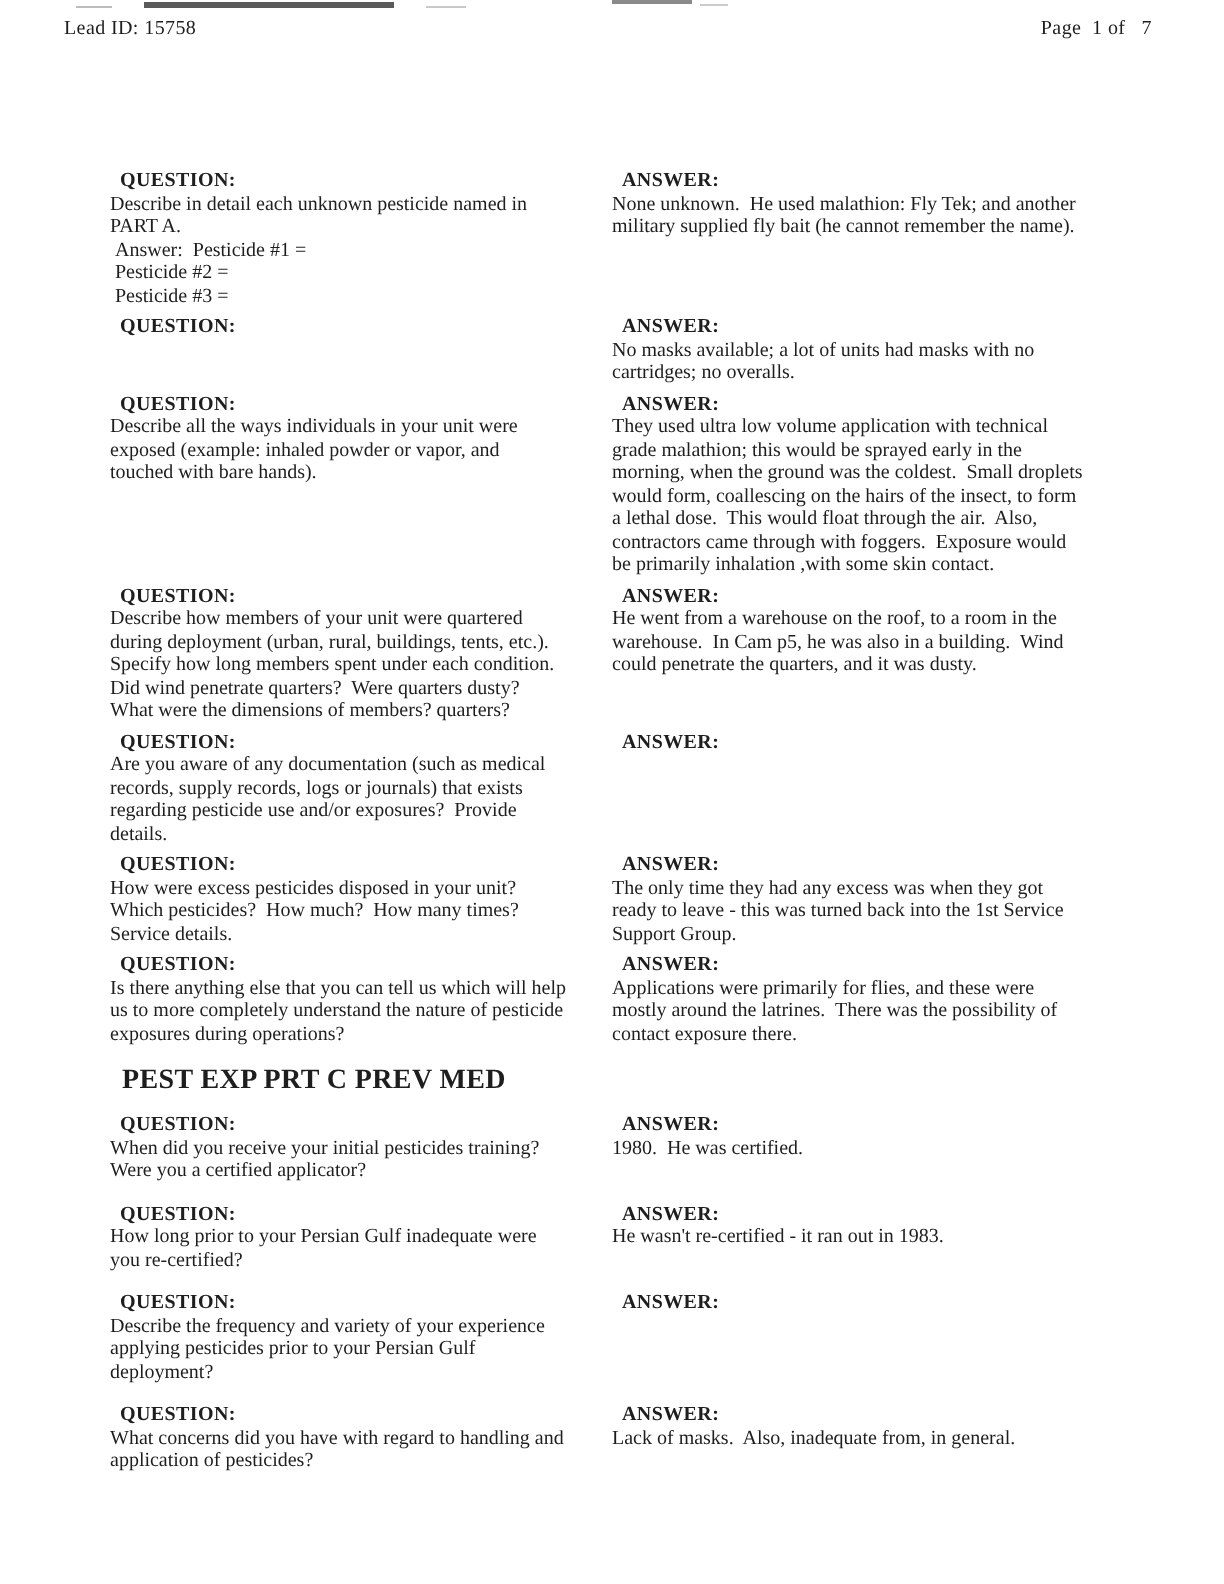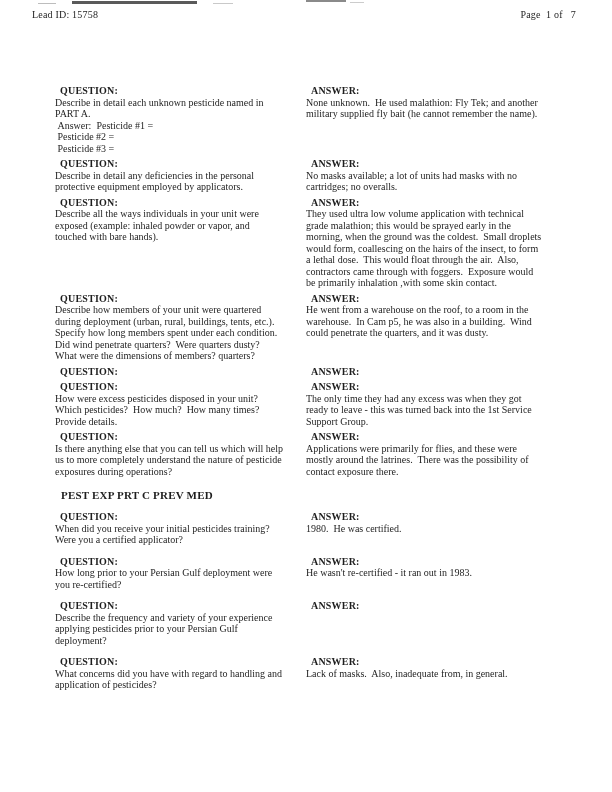--- a/index.html
+++ b/index.html
@@ -46,21 +46,21 @@
     padding-left: 5px;
     letter-spacing: 0.2px;
   }
   .blk-body {
     font-size: 10px;
     line-height: 11.5px;
     white-space: pre-wrap;
   }
   .section-header {
     font-weight: bold;
-    font-size: 11px;
+    font-size: 14px;
     line-height: 12px;
     margin: 12px 0 8px 6px;
     letter-spacing: 0.2px;
   }
   .section-header ~ .qa-row { margin-top: 10px; }
 </style>
 </head>
 <body>
 
 <div class="page">
@@ -89,22 +89,20 @@
       <div class="a-cell">
         <div class="blk-header">ANSWER:</div>
         <div class="blk-body">None unknown.  He used malathion: Fly Tek; and another
 military supplied fly bait (he cannot remember the name).</div>
       </div>
     </div>
 
     <div class="qa-row">
       <div class="q-cell">
         <div class="blk-header">QUESTION:</div>
-        <div class="blk-body">Describe in detail any deficiencies in the personal
-protective equipment employed by applicators.</div>
       </div>
       <div class="a-cell">
         <div class="blk-header">ANSWER:</div>
         <div class="blk-body">No masks available; a lot of units had masks with no
 cartridges; no overalls.</div>
       </div>
     </div>
 
     <div class="qa-row">
       <div class="q-cell">
@@ -138,32 +136,36 @@
         <div class="blk-header">ANSWER:</div>
         <div class="blk-body">He went from a warehouse on the roof, to a room in the
 warehouse.  In Cam p5, he was also in a building.  Wind
 could penetrate the quarters, and it was dusty.</div>
       </div>
     </div>
 
     <div class="qa-row">
       <div class="q-cell">
         <div class="blk-header">QUESTION:</div>
+        <div class="blk-body">Are you aware of any documentation (such as medical
+records, supply records, logs or journals) that exists
+regarding pesticide use and/or exposures?  Provide
+details.</div>
       </div>
       <div class="a-cell">
         <div class="blk-header">ANSWER:</div>
       </div>
     </div>
 
     <div class="qa-row">
       <div class="q-cell">
         <div class="blk-header">QUESTION:</div>
         <div class="blk-body">How were excess pesticides disposed in your unit?
 Which pesticides?  How much?  How many times?
-Provide details.</div>
+Service details.</div>
       </div>
       <div class="a-cell">
         <div class="blk-header">ANSWER:</div>
         <div class="blk-body">The only time they had any excess was when they got
 ready to leave - this was turned back into the 1st Service
 Support Group.</div>
       </div>
     </div>
 
     <div class="qa-row">
@@ -191,21 +193,21 @@
       </div>
       <div class="a-cell">
         <div class="blk-header">ANSWER:</div>
         <div class="blk-body">1980.  He was certified.</div>
       </div>
     </div>
 
     <div class="qa-row">
       <div class="q-cell">
         <div class="blk-header">QUESTION:</div>
-        <div class="blk-body">How long prior to your Persian Gulf deployment were
+        <div class="blk-body">How long prior to your Persian Gulf inadequate were
 you re-certified?</div>
       </div>
       <div class="a-cell">
         <div class="blk-header">ANSWER:</div>
         <div class="blk-body">He wasn't re-certified - it ran out in 1983.</div>
       </div>
     </div>
 
     <div class="qa-row">
       <div class="q-cell">

